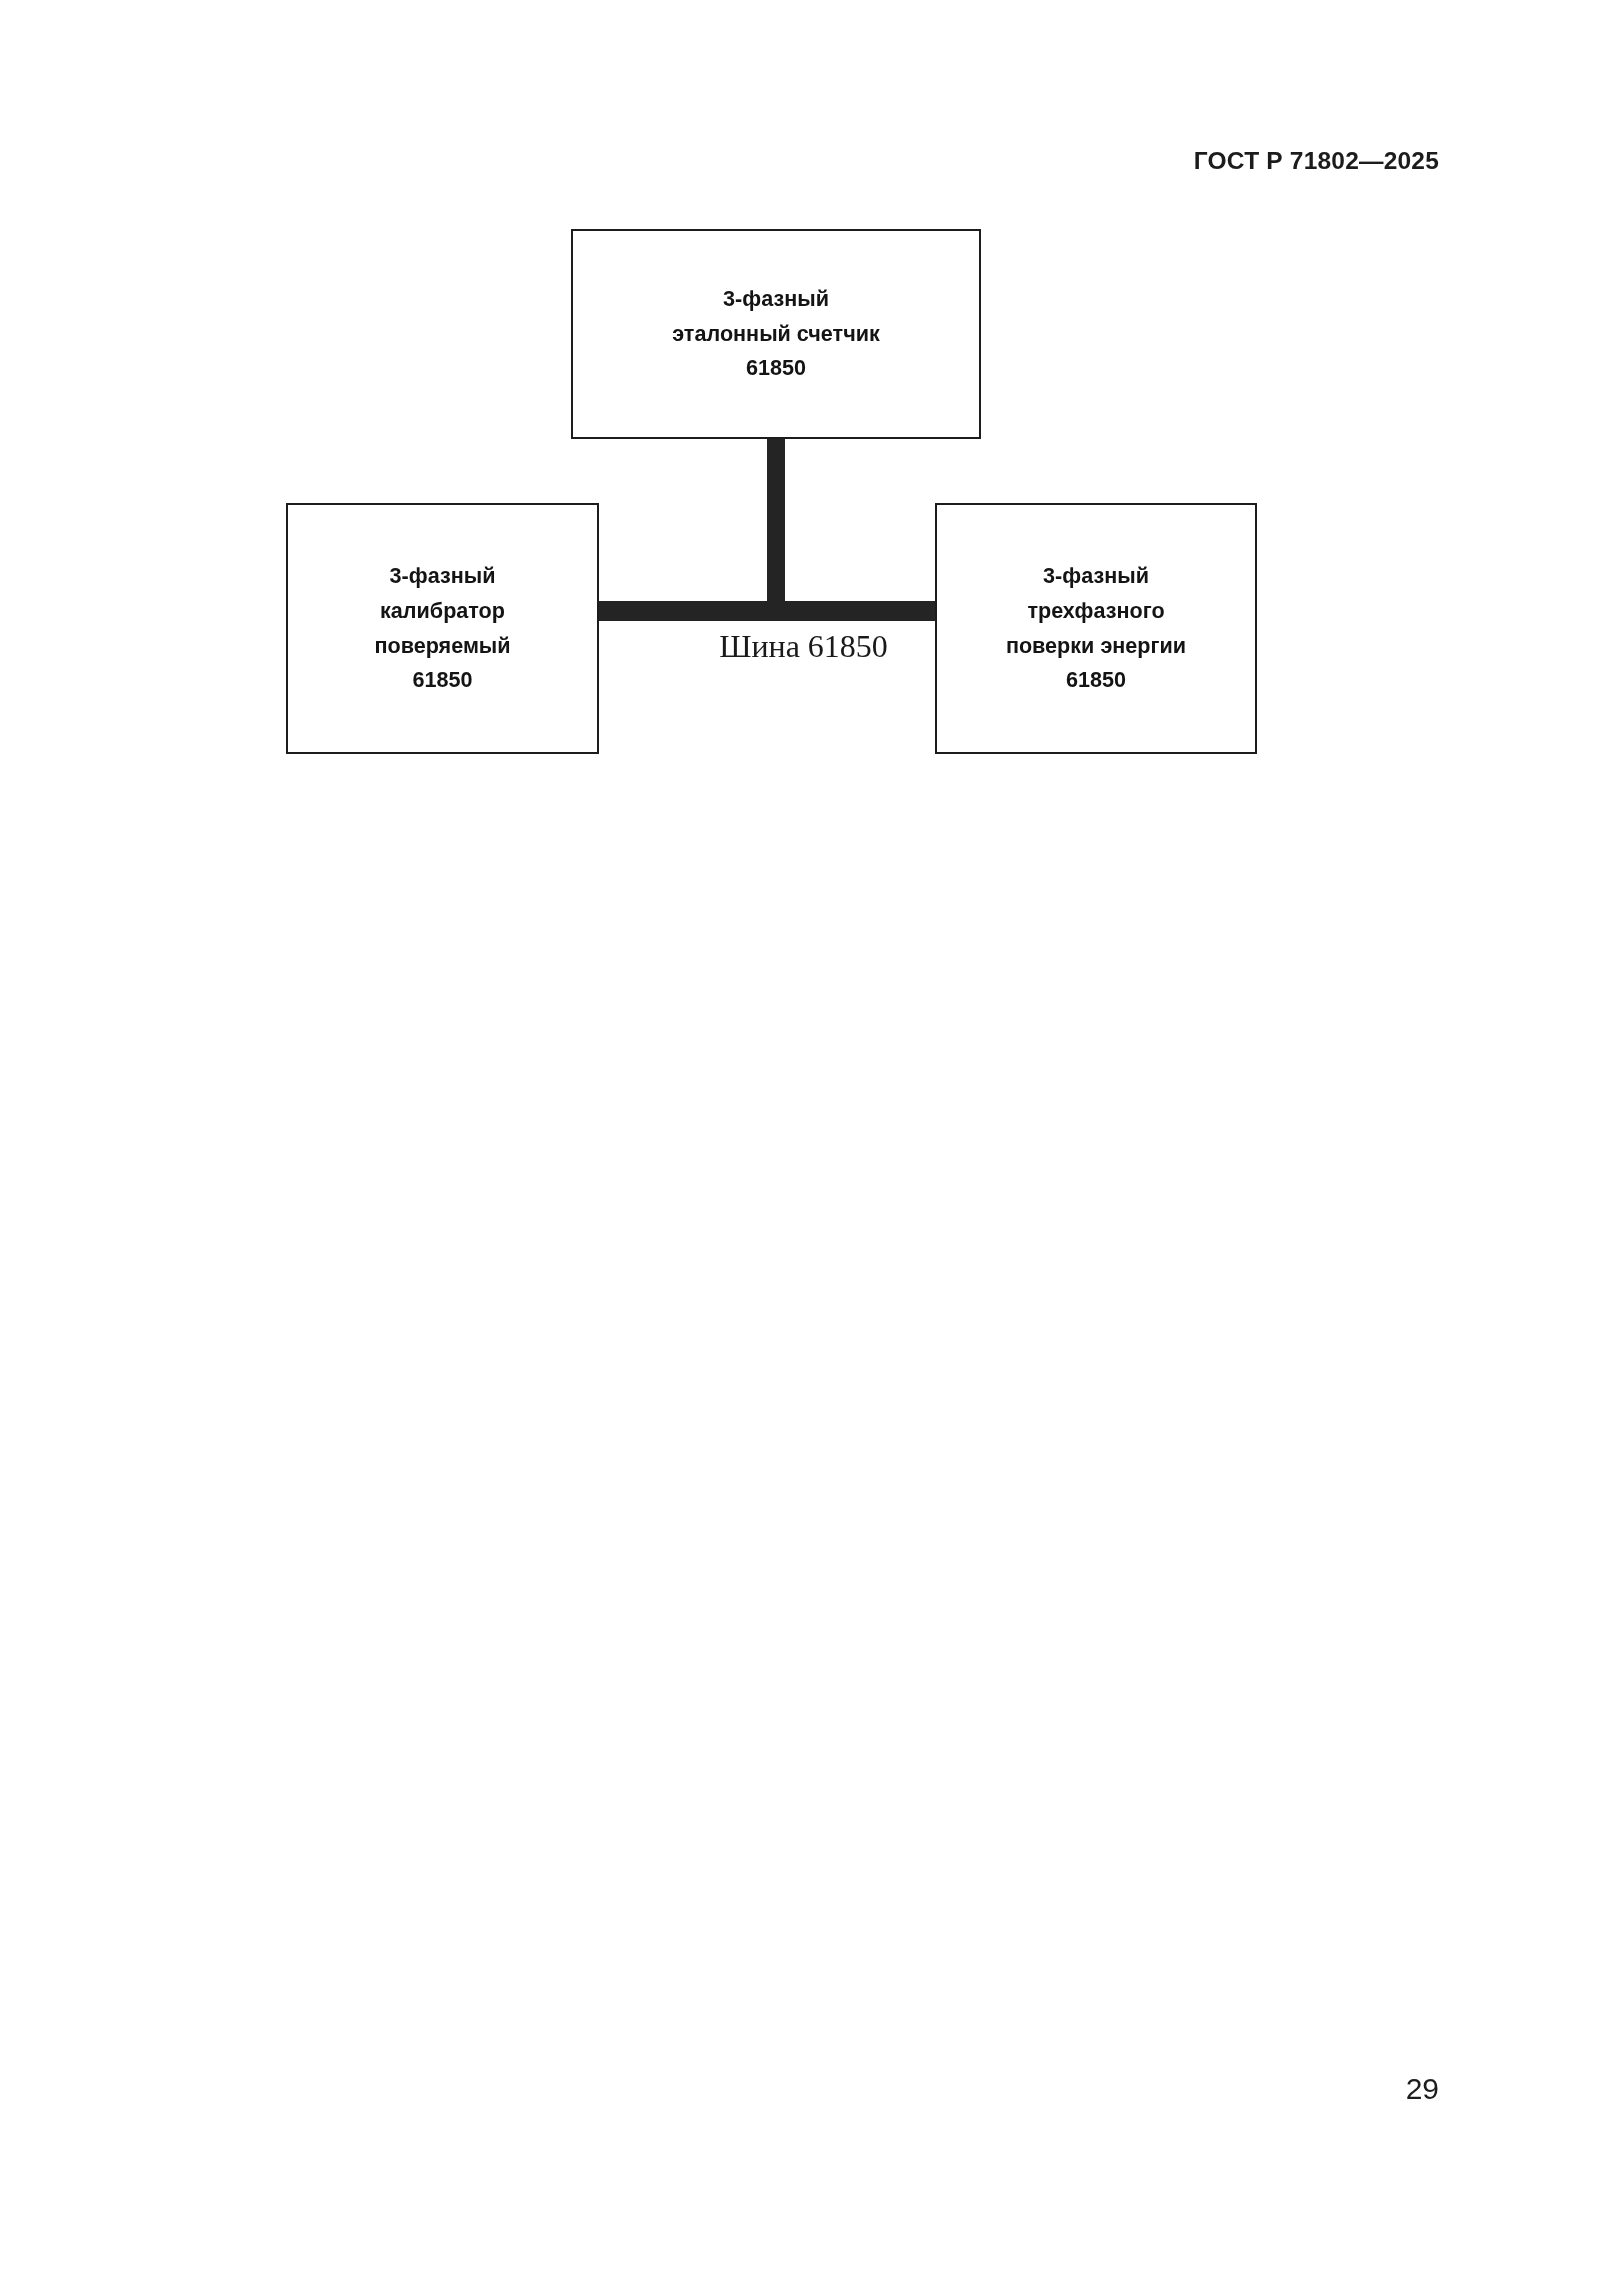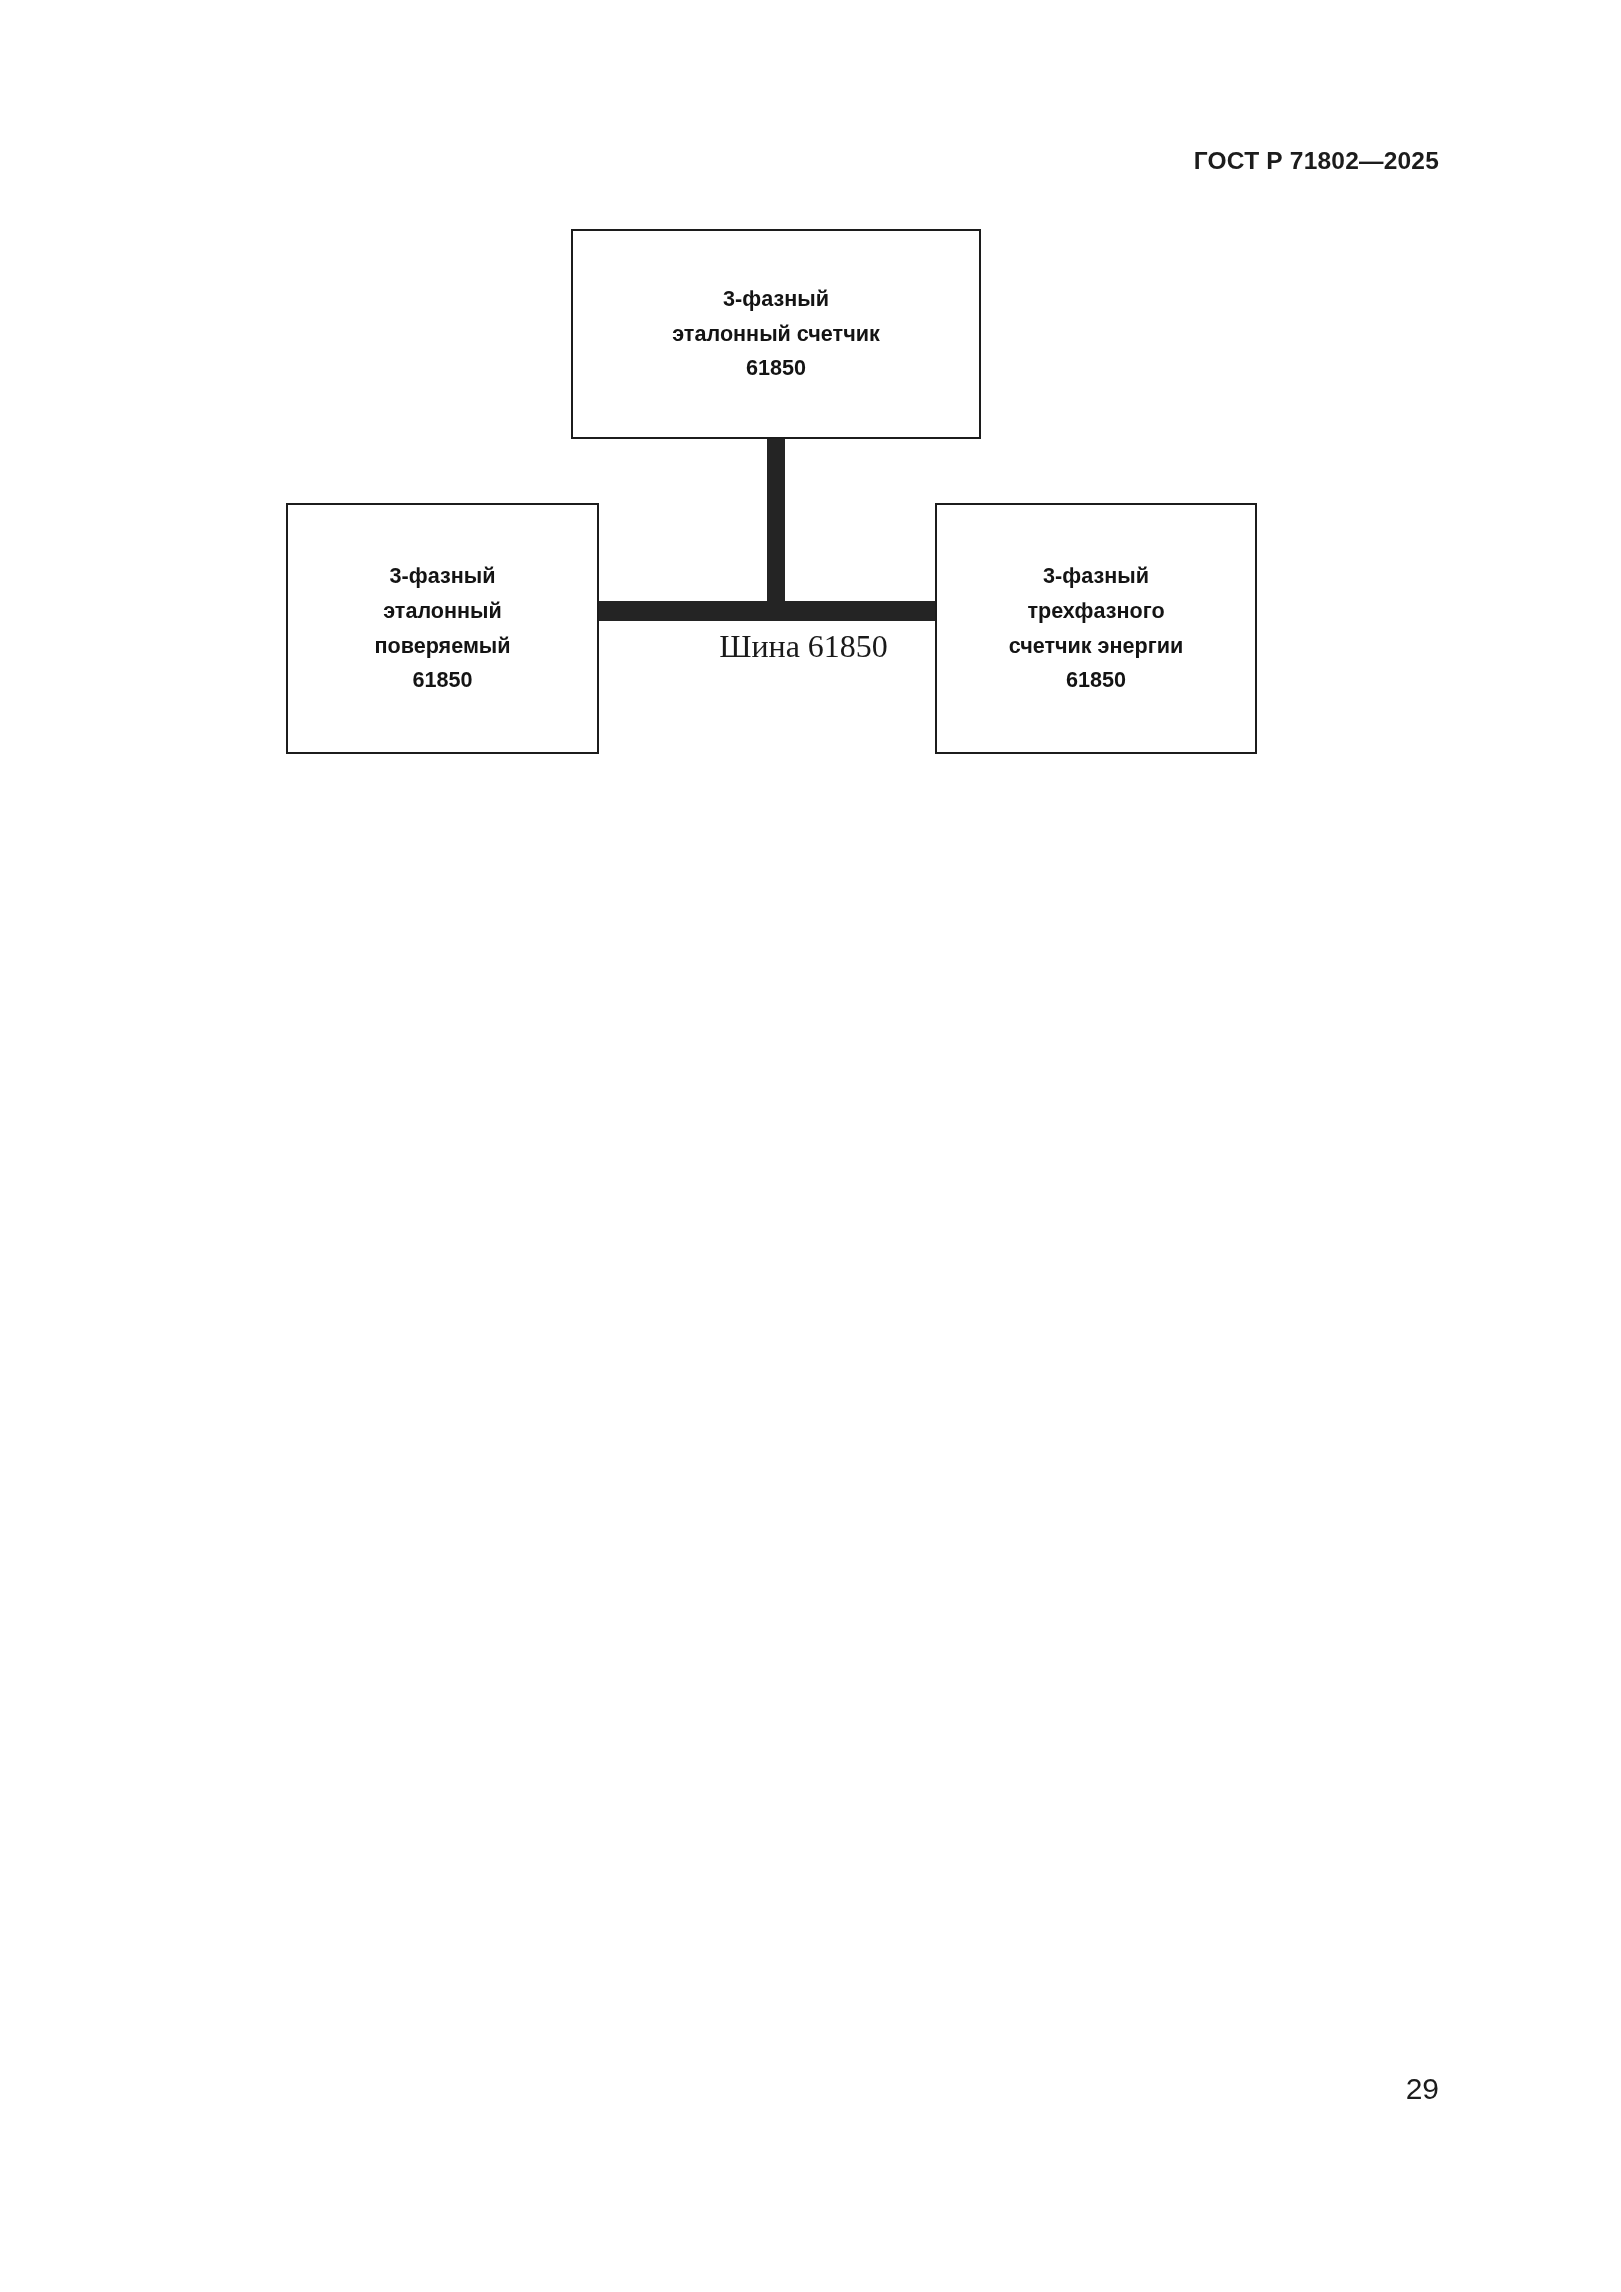--- a/index.html
+++ b/index.html
@@ -157,29 +157,29 @@
     <div class="bus-horizontal"></div>
 
     <div class="node node-top">
       <span class="line">3-фазный</span>
       <span class="line">эталонный счетчик</span>
       <span class="line">61850</span>
     </div>
 
     <div class="node node-left">
       <span class="line">3-фазный</span>
-      <span class="line">эталонный</span>
+      <span class="line">калибратор</span>
       <span class="line">поверяемый</span>
       <span class="line">61850</span>
     </div>
 
     <div class="node node-right">
       <span class="line">3-фазный</span>
       <span class="line">трехфазного</span>
-      <span class="line">счетчик энергии</span>
+      <span class="line">поверки энергии</span>
       <span class="line">61850</span>
     </div>
 
     <div class="bus-label">Шина 61850</div>
 
   </div>
 
 
   <div class="folio">29</div>
 

